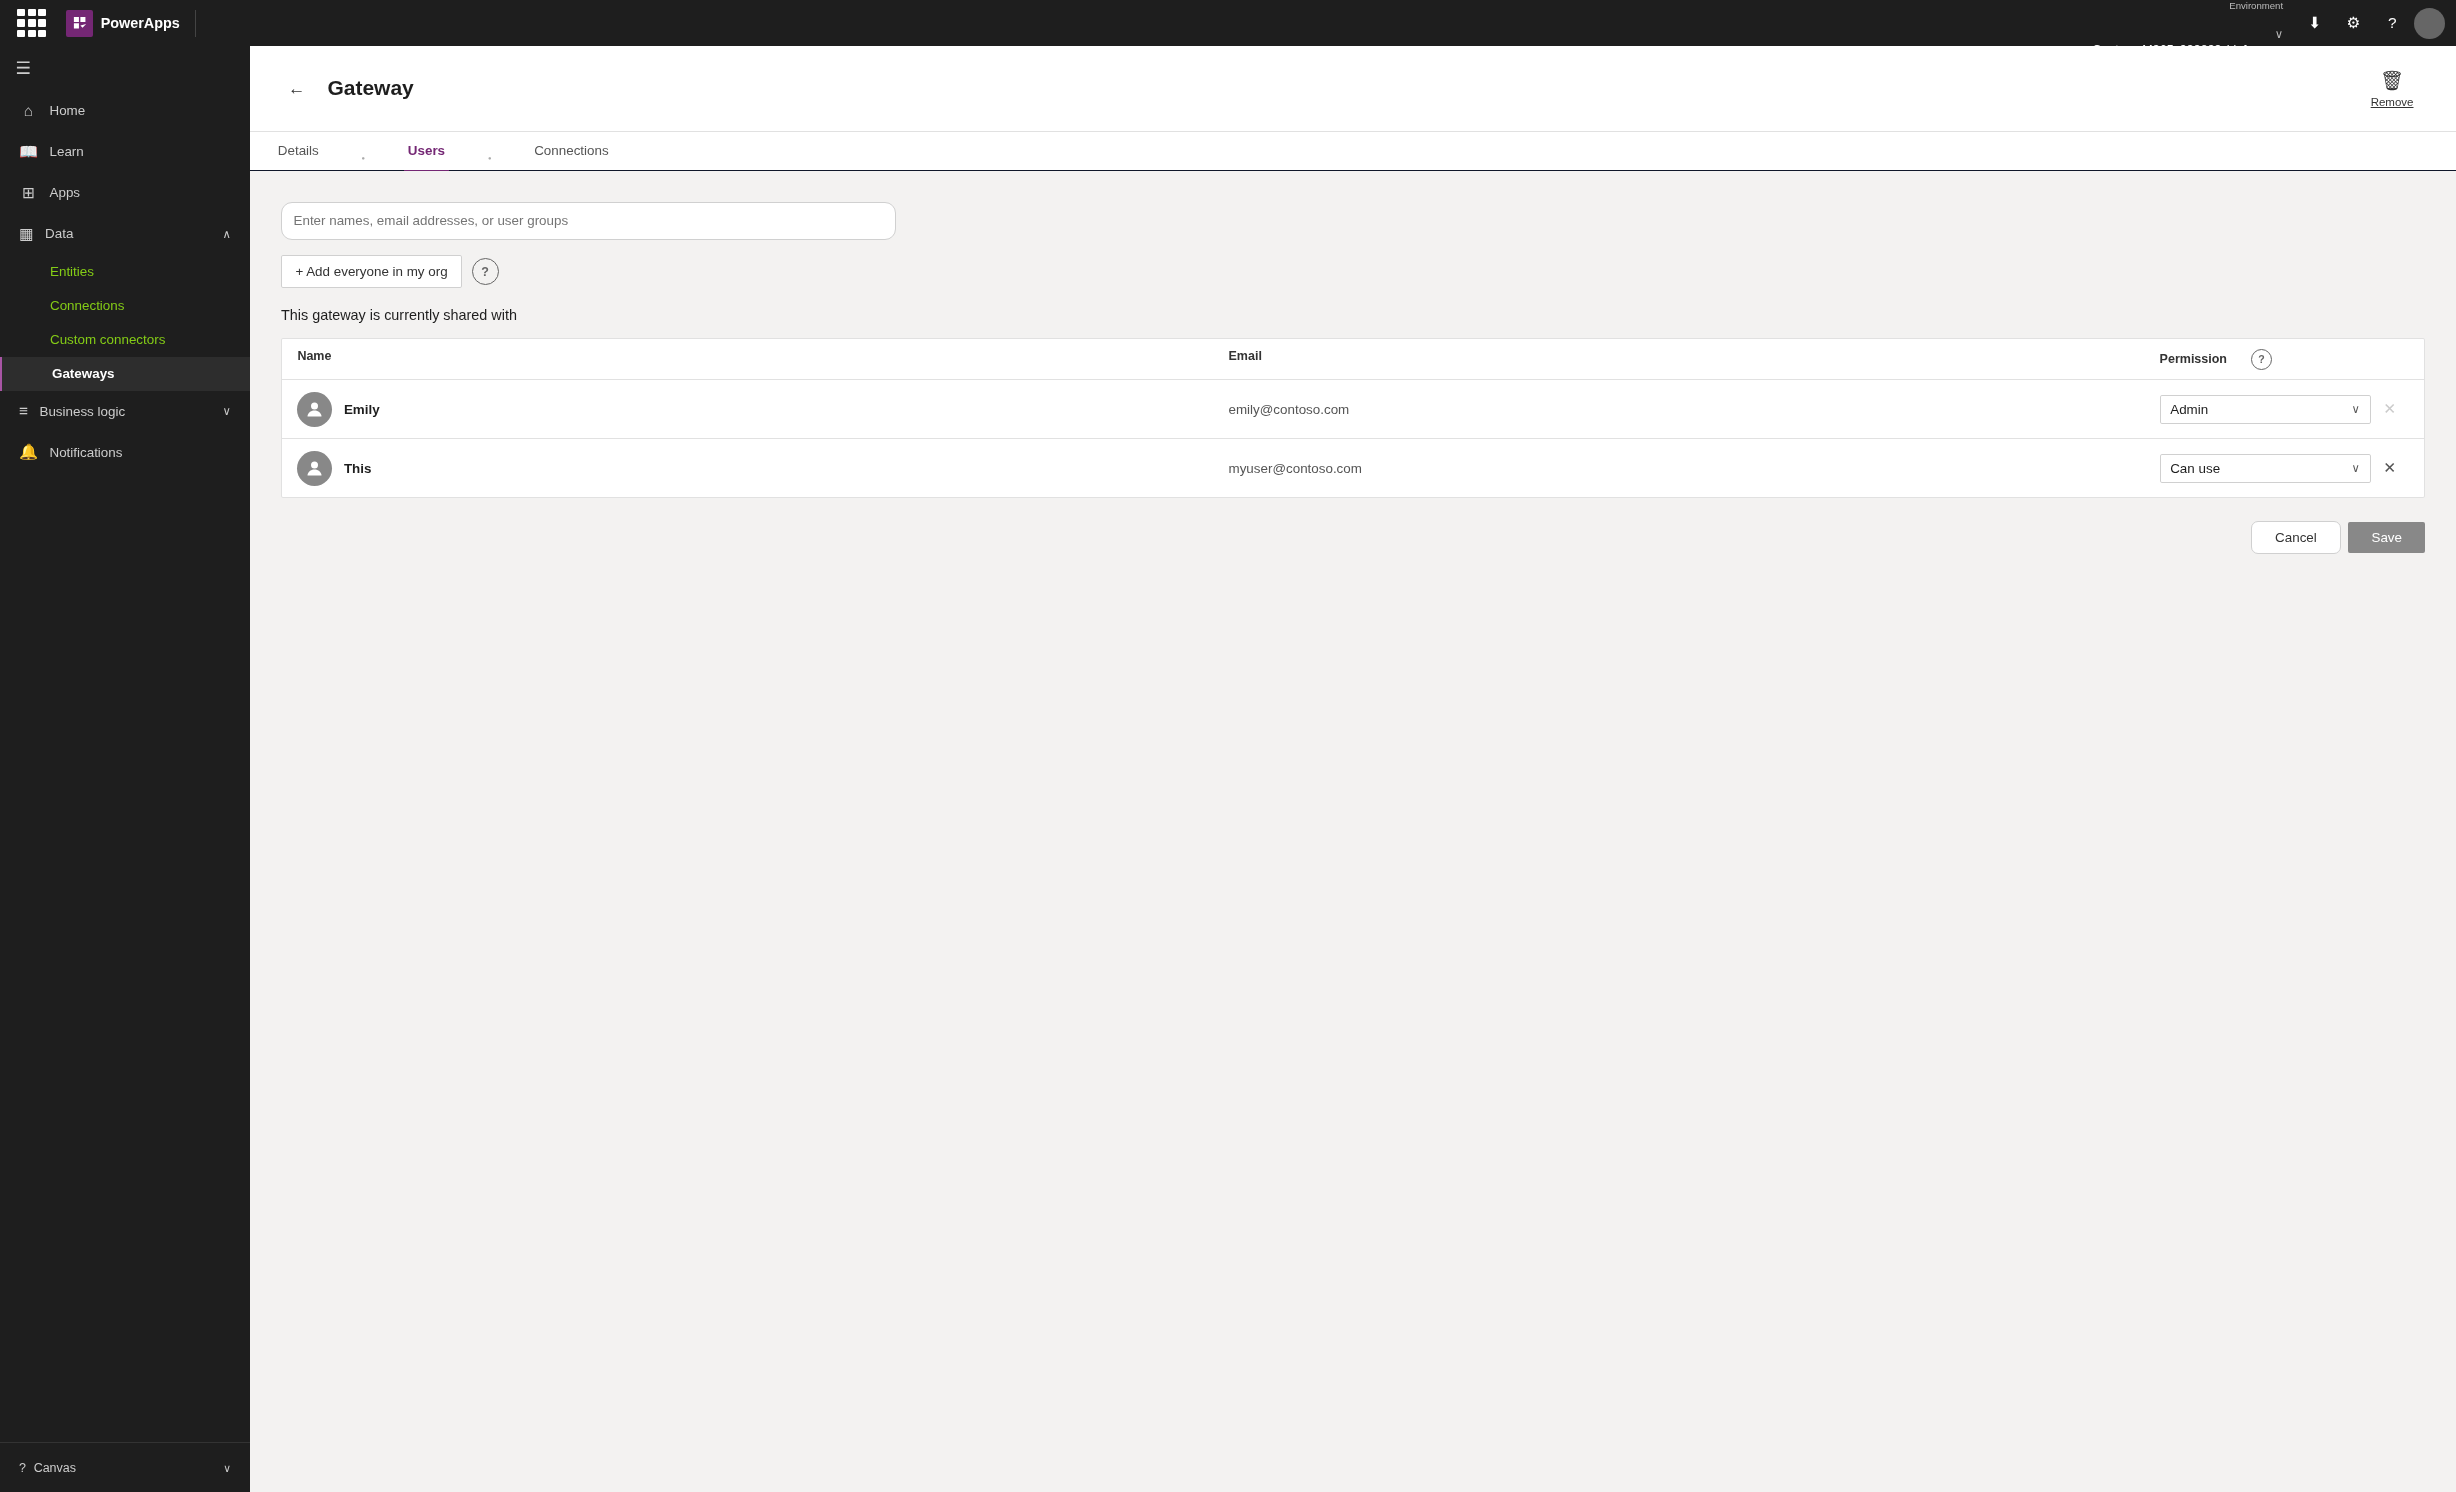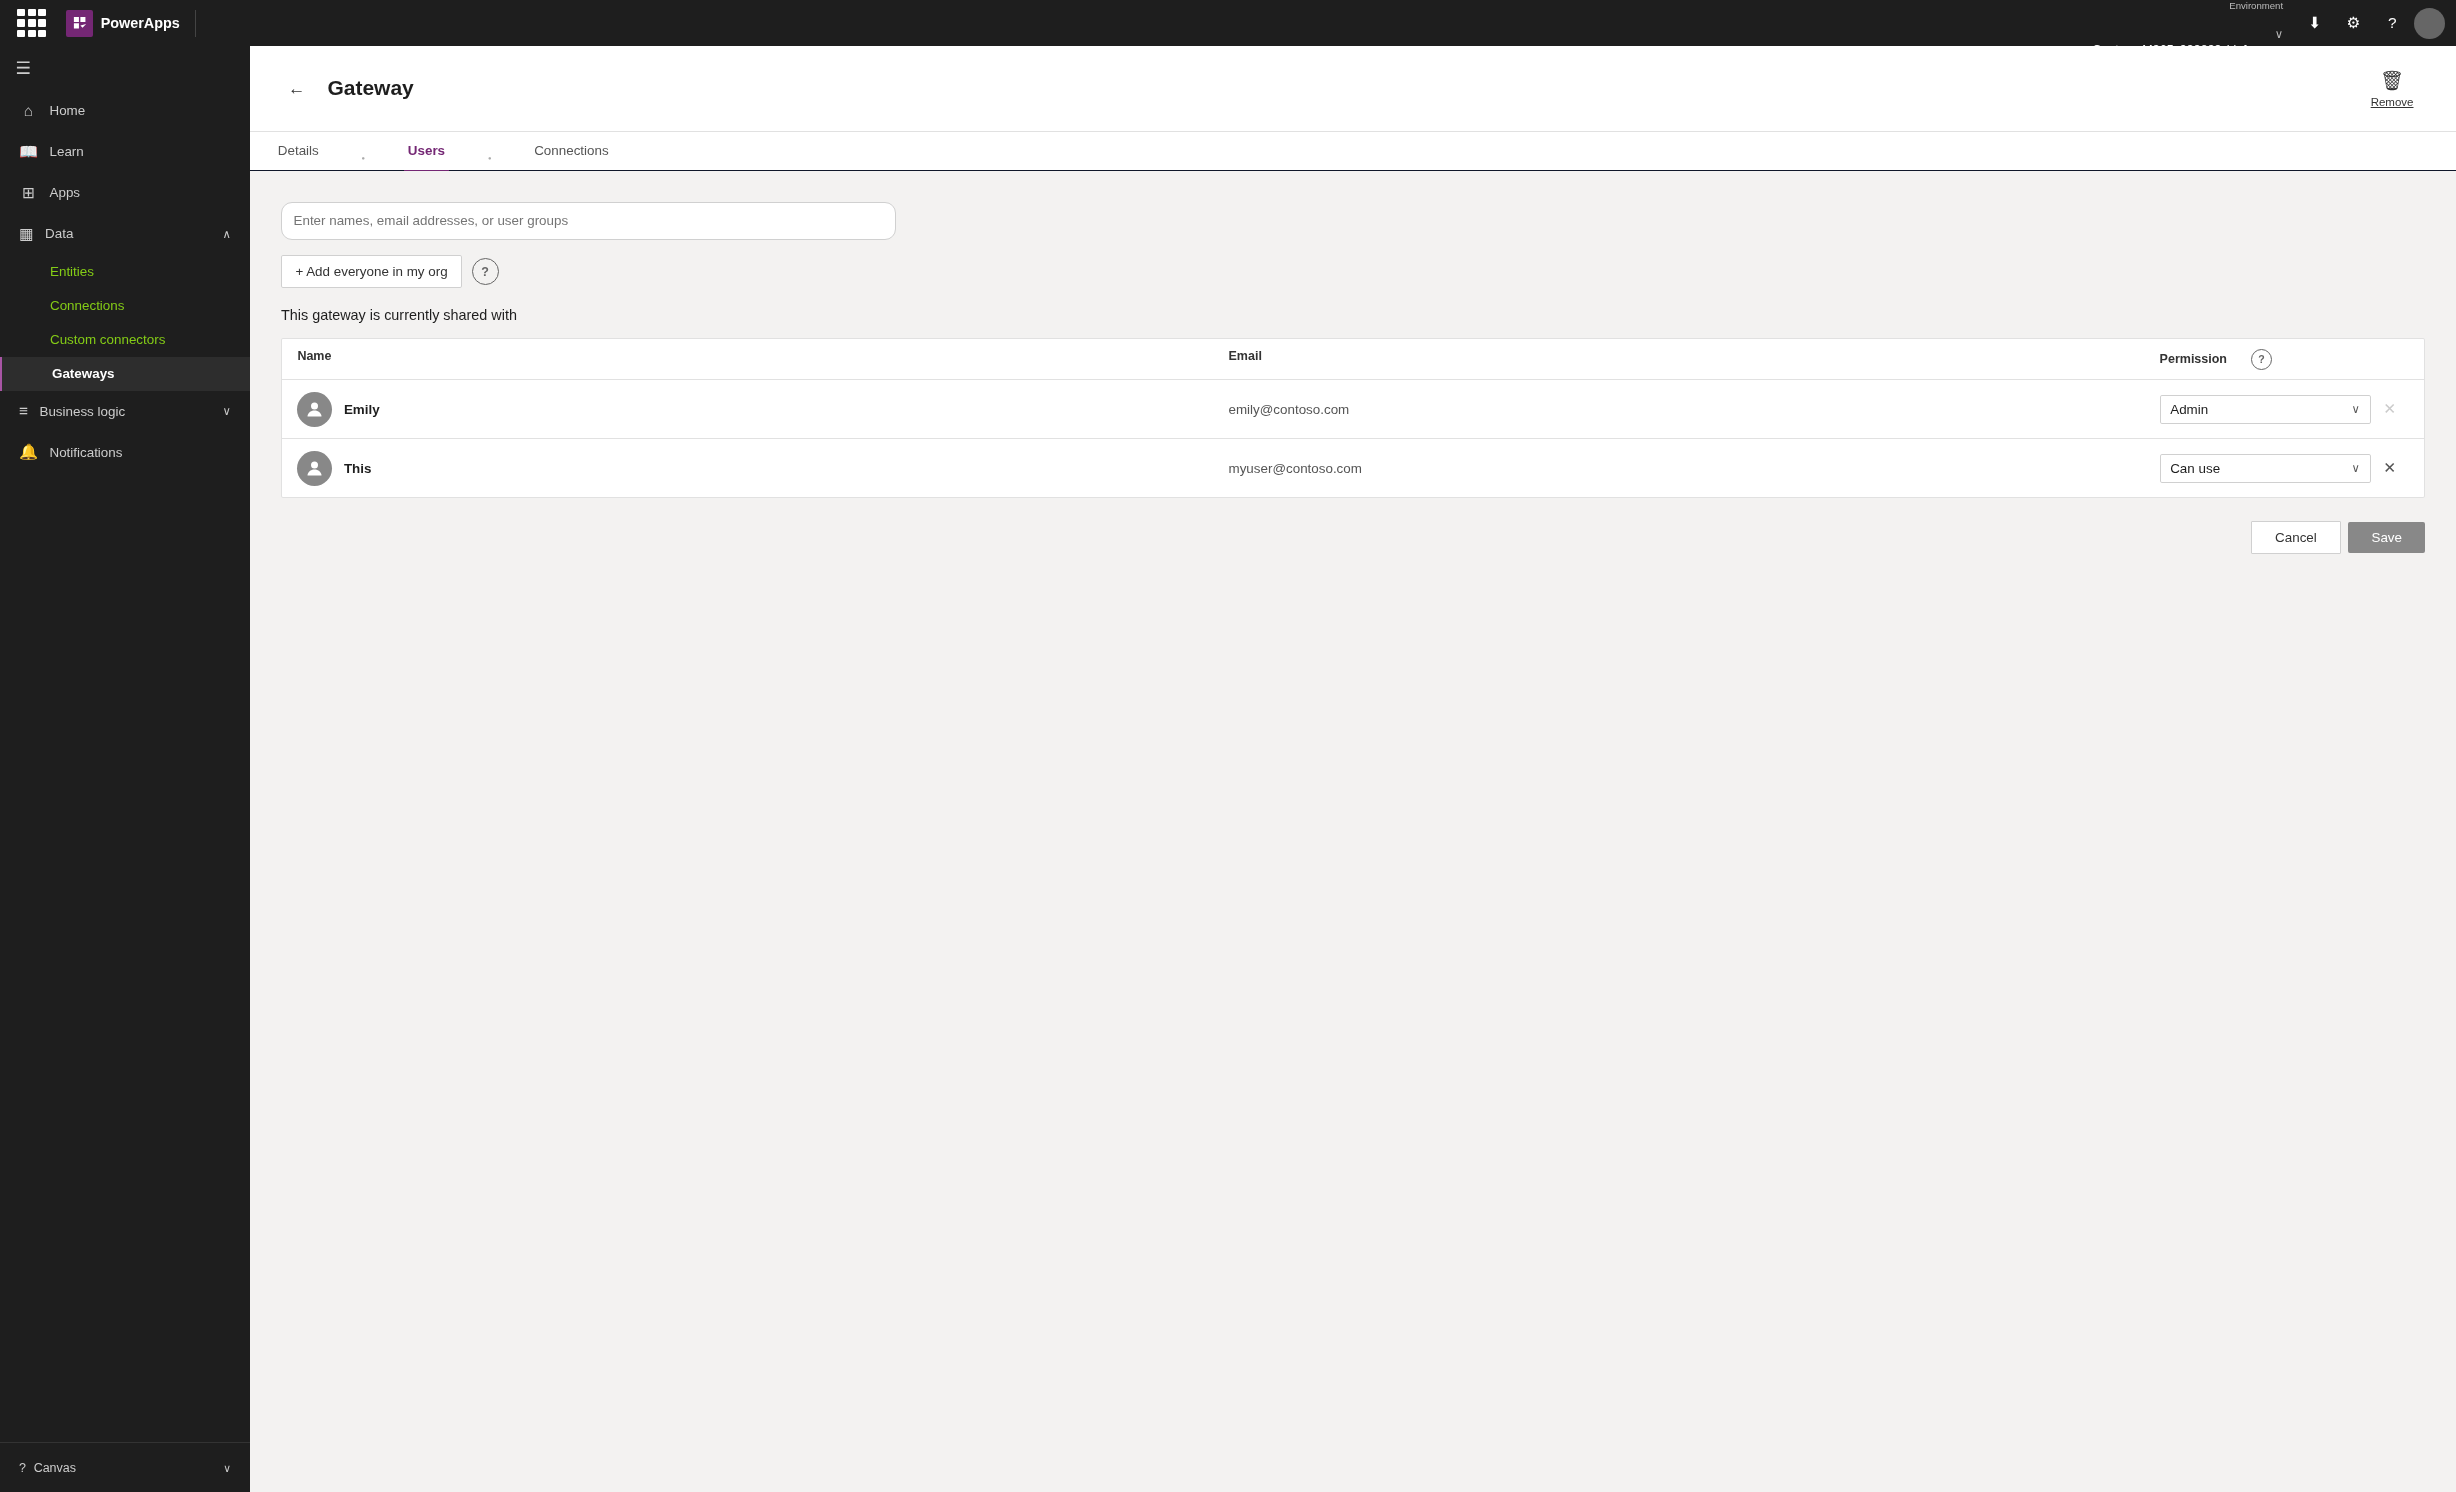--- a/index.html
+++ b/index.html
@@ -187,21 +187,21 @@
       background: none; border: none;
     }
 
     
     .action-row {
       display: flex; align-items: center; justify-content: flex-end;
       gap: 7.7px; margin-top: 23px;
     }
     .cancel-btn {
       padding: 7.7px 23px; font-size: 13.4px; border: 1px solid #d0d0d0;
-      background: #fff; border-radius: 1px; cursor: pointer; color: #333;
+      background: #fff; border-radius: 7px; cursor: pointer; color: #333;
     }
     .save-btn {
       padding: 7.7px 23px; font-size: 13.4px; border: none;
       background: #888; border-radius: 1.9px; cursor: pointer; color: #fff;
     }
 
     .chevron-down { font-size: 11.5px; color: #555; }
   </style>
 </head>
 <body>

